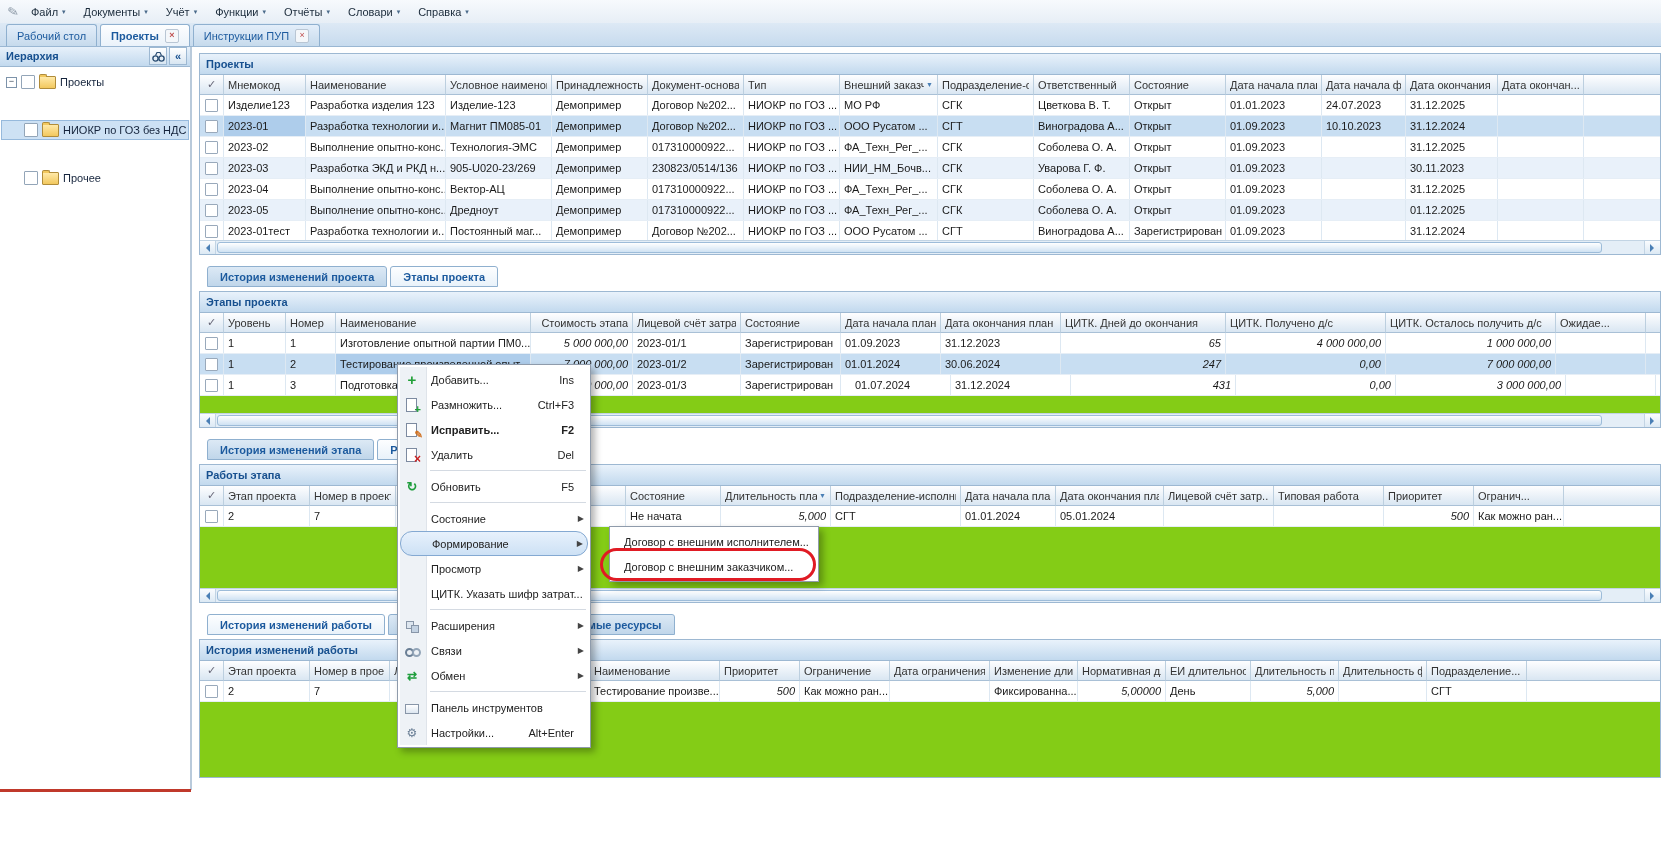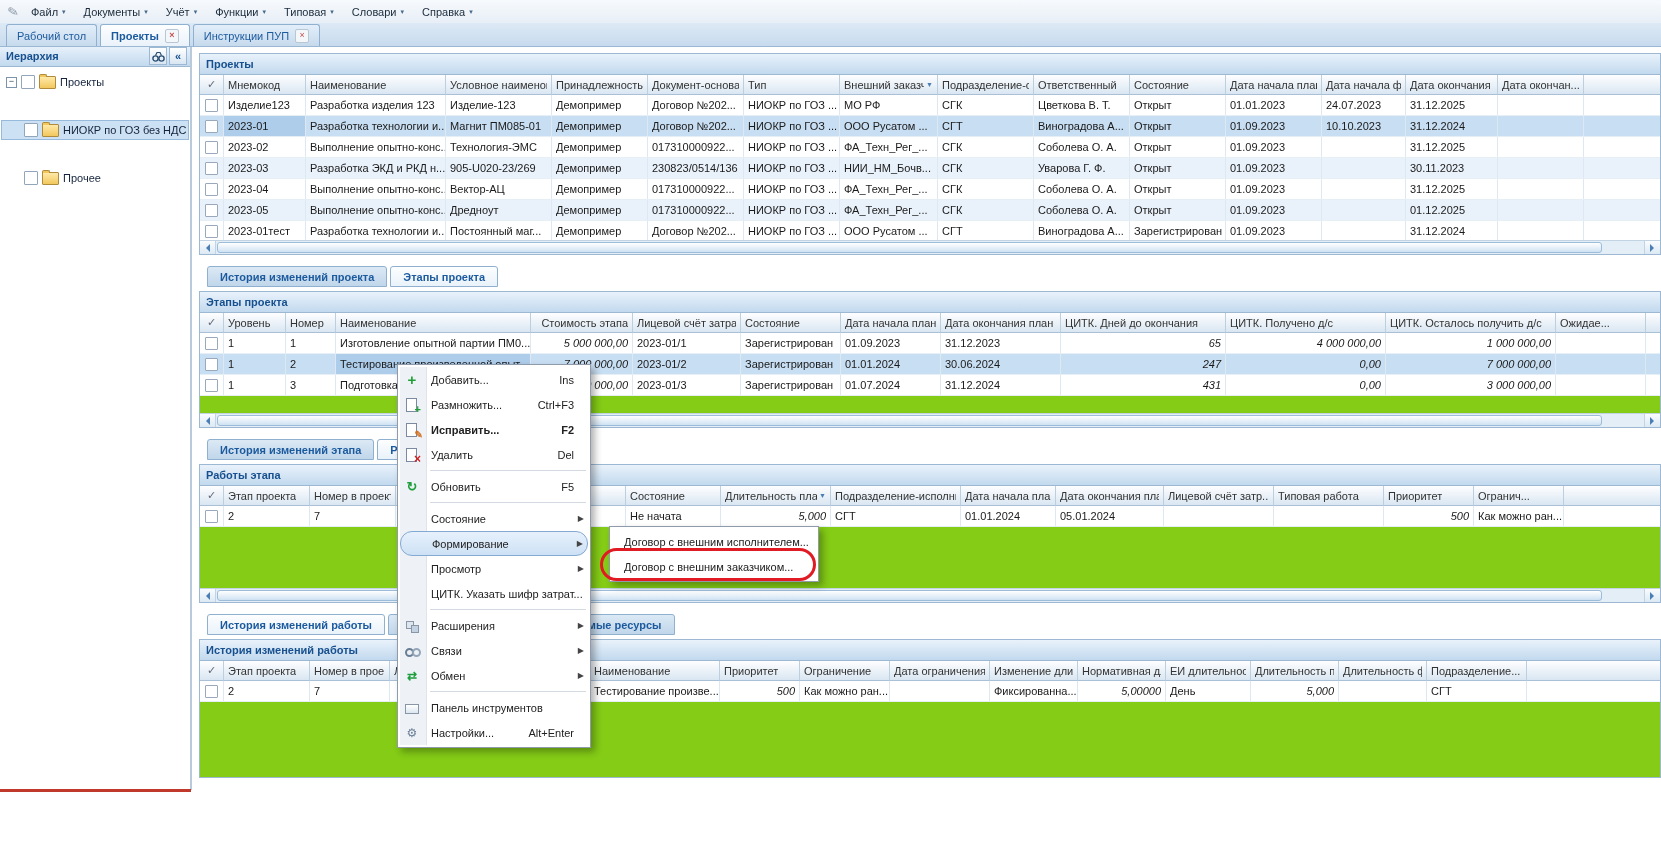--- a/index.html
+++ b/index.html
@@ -134,21 +134,21 @@
       </div>
       <div class="menu-item">
         <span>Учёт</span>
         <span class="caret">▾</span>
       </div>
       <div class="menu-item">
         <span>Функции</span>
         <span class="caret">▾</span>
       </div>
       <div class="menu-item">
-        <span>Типовая</span>
+        <span>Отчёты</span>
         <span class="caret">▾</span>
       </div>
       <div class="menu-item">
         <span>Словари</span>
         <span class="caret">▾</span>
       </div>
       <div class="menu-item">
         <span>Справка</span>
         <span class="caret">▾</span>
       </div>
@@ -504,21 +504,21 @@
           <div class="g-row">
             <div class="g-cell g-check">
               <span class="cbx"></span>
             </div>
             <div class="g-cell" style="width: 62px;">1</div>
             <div class="g-cell" style="width: 50px;">3</div>
             <div class="g-cell" style="width: 195px;">Подготовка производства изделий...</div>
             <div class="g-cell num" style="width: 102px;">3 000 000,00</div>
             <div class="g-cell" style="width: 108px;">2023-01/3</div>
             <div class="g-cell" style="width: 100px;">Зарегистрирован</div>
-            <div class="g-cell" style="width: 100px;">01.07.2024</div>
+            <div class="g-cell" style="width: 100px; margin-left: 10px;">01.07.2024</div>
             <div class="g-cell" style="width: 120px;">31.12.2024</div>
             <div class="g-cell num" style="width: 165px;">431</div>
             <div class="g-cell num" style="width: 160px;">0,00</div>
             <div class="g-cell num" style="width: 170px;">3 000 000,00</div>
             <div class="g-cell" style="width: 90px;"></div>
             <div class="g-cell g-rfill"></div>
           </div>
         </div>
       </div>
     <div class="hscroll">

